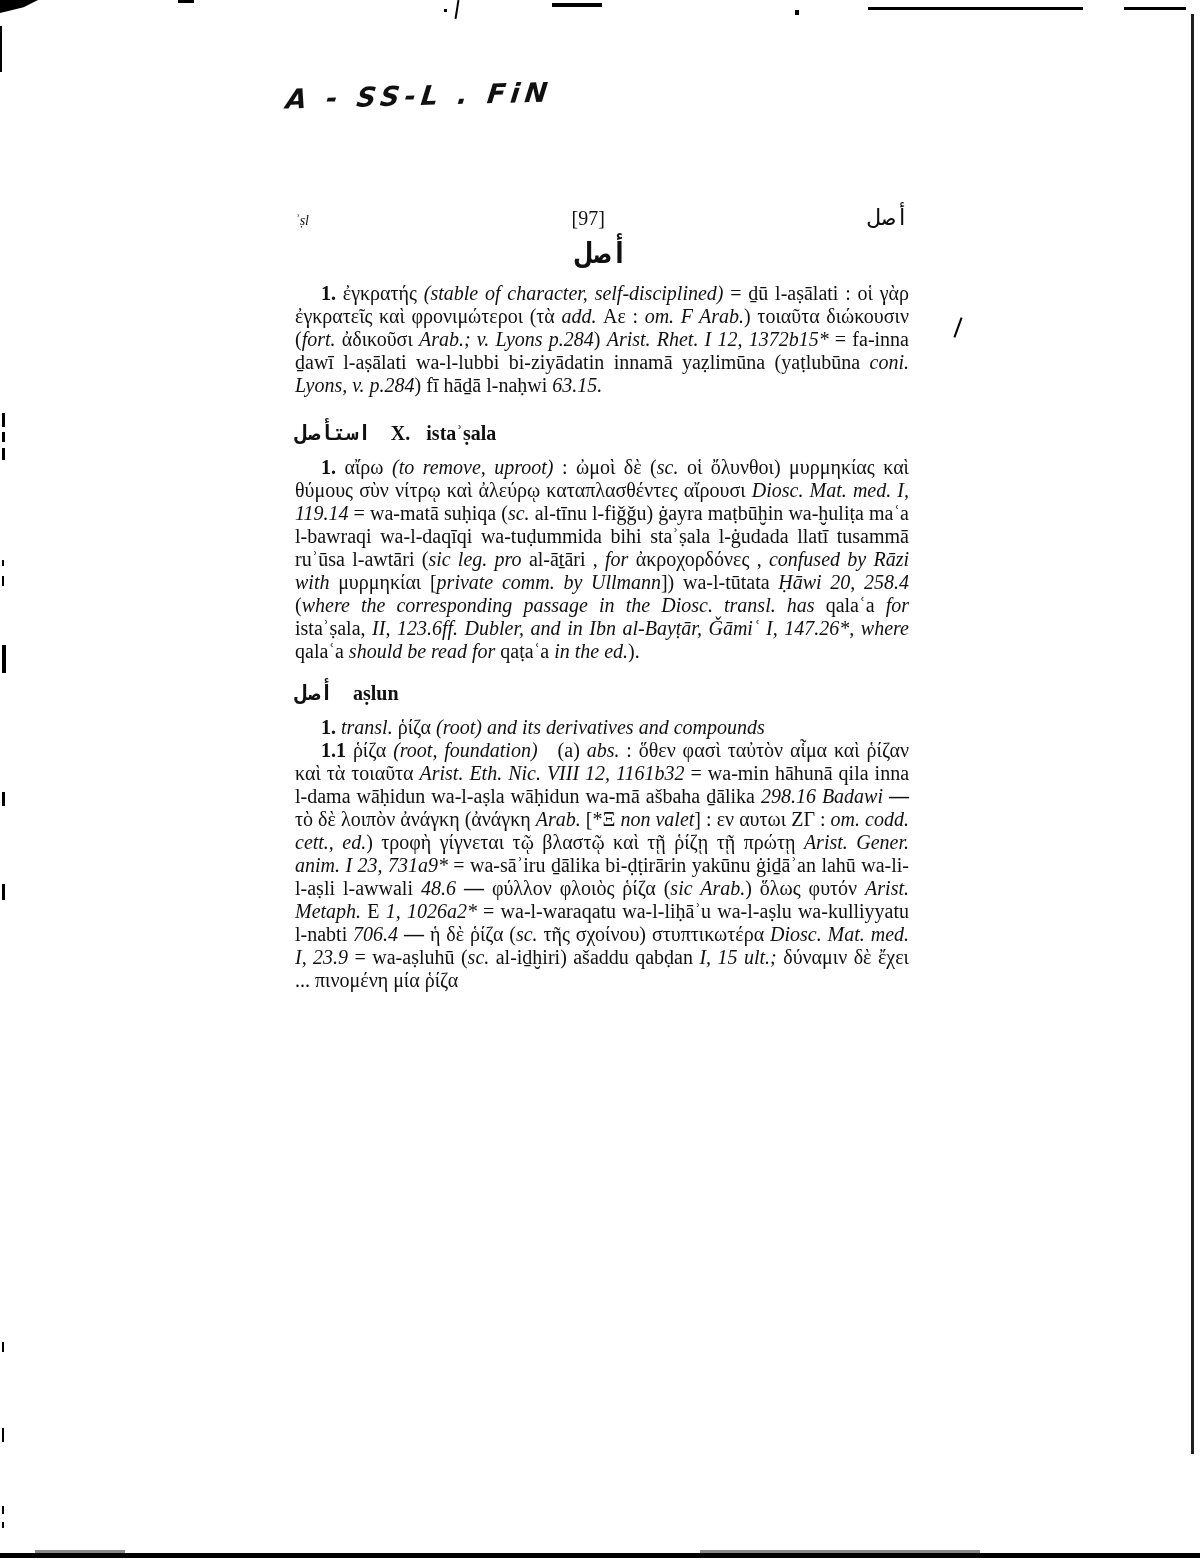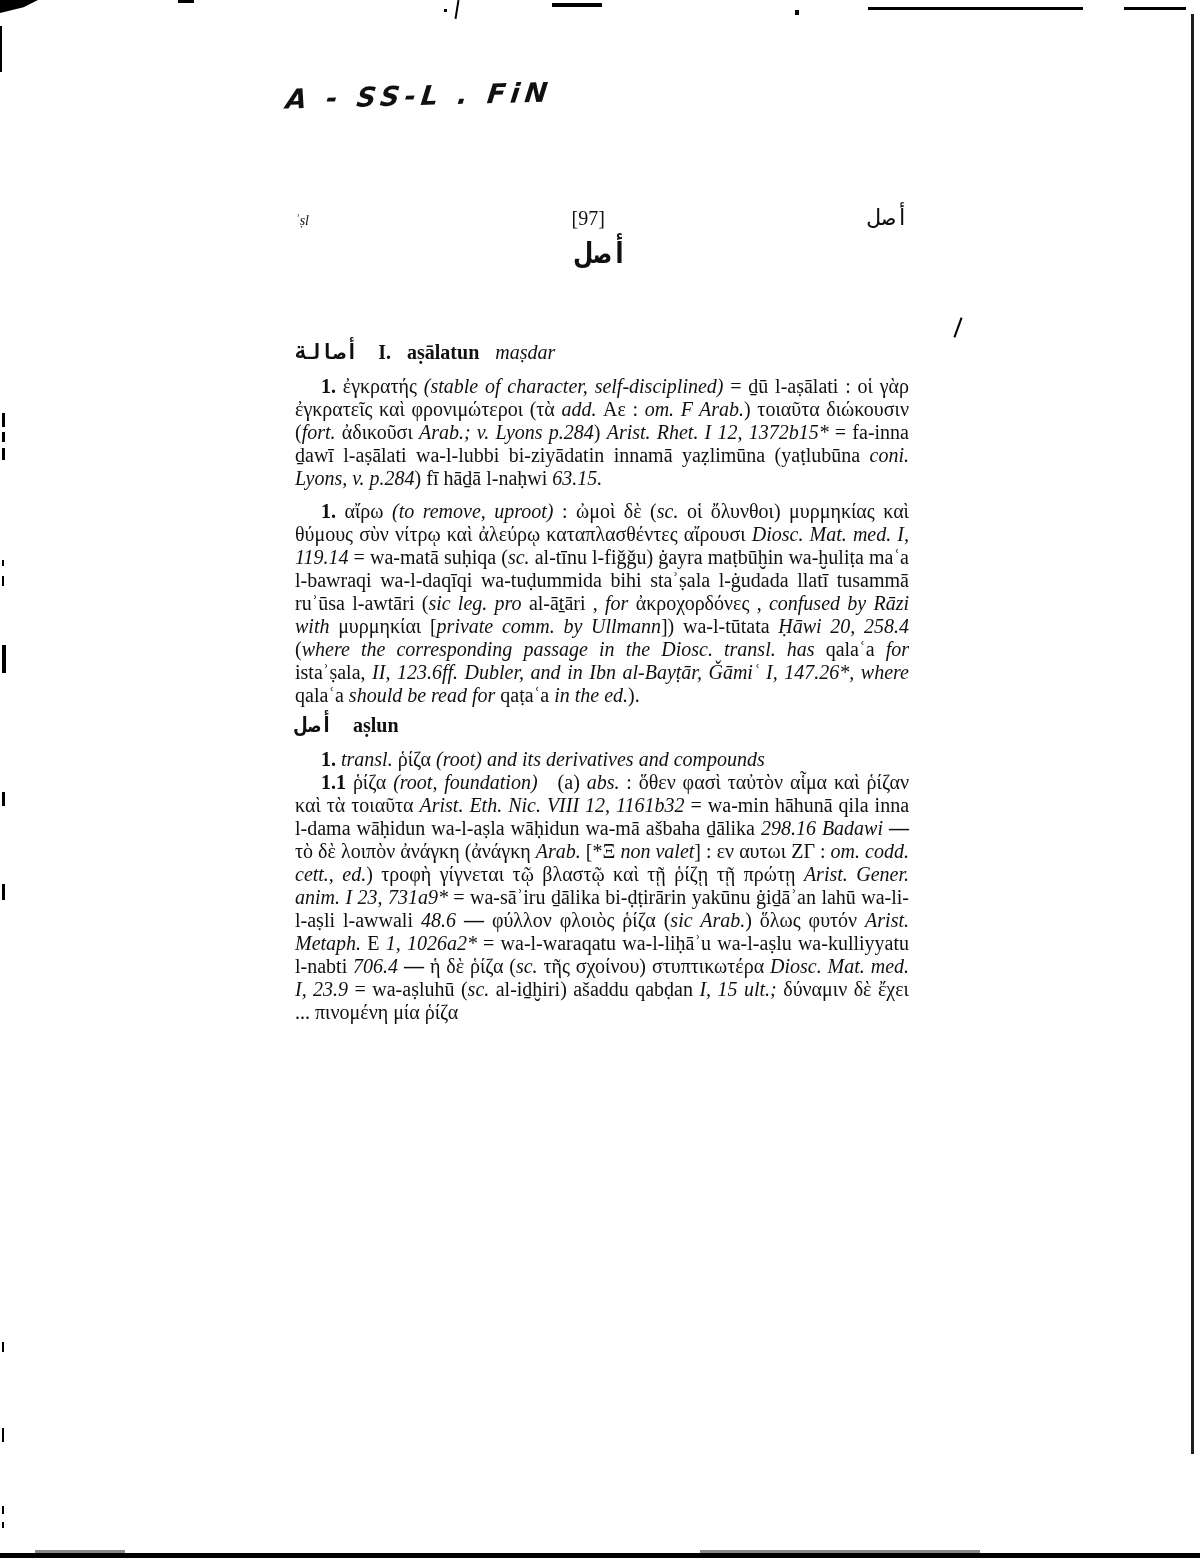--- a/index.html
+++ b/index.html
@@ -8,21 +8,21 @@
   .content{position:absolute;left:295px;top:0;width:614px;}
   .runhead{margin-top:204px;display:flex;justify-content:space-between;align-items:baseline;font-size:20px;}
   .rh-left{font-style:italic;font-size:14px;}
   .rh-center{font-size:20px;}
   .rh-right{font-size:23px;}
   .arabic{font-family:Liberation Mono, monospace;}
   .entry-title{text-align:center;font-weight:bold;font-size:29px;margin-top:4px;}
   .sec-head{font-size:20px;}
   .sec-head-1{margin-top:68px;}
   .sec-head-2{margin-top:24px;}
-  .sec-head-3{margin-top:6px;}
+  .sec-head-3{margin-top:18px;}
   .sh-ar{font-size:21px;margin-right:20px;font-weight:bold;}
   .sh-num{font-weight:bold;margin-right:16px;}
   .sh-lemma{font-weight:bold;margin-right:16px;}
   .sh-gloss{font-style:italic;}
   .para{margin:10px 0 0 0;text-align:justify;text-indent:26px;font-size:20px;line-height:23px;}
   .para.tight{margin-top:0;}
   .s-b{font-weight:bold;}
   .s-i{font-style:italic;}
   .s-u{}
   .handwriting{position:absolute;left:286px;top:80px;
@@ -95,25 +95,25 @@
   <div class="content">
 
     <div class="runhead">
       <span class="rh-left">ʾṣl</span>
       <span class="rh-center">[97]</span>
       <span class="rh-right arabic">أصل</span>
     </div>
 
     <div class="entry-title arabic">أصل</div>
 
-    <div class="sec-head sec-head-1">
-      <span class="sh-ar arabic">أصالة</span><span class="sh-num">I.</span><span class="sh-lemma">aṣālatun</span><span class="sh-gloss">maṣdar</span>
-    </div>
     <p class="para"><span class="s-b">1. </span><span>ἐγκρατής </span><span class="s-i">(stable of character, self-disciplined)</span><span> = ḏū l-aṣālati : οἱ γὰρ ἐγκρατεῖς καὶ φρονιμώτεροι (τὰ </span><span class="s-i">add.</span><span> Αε : </span><span class="s-i">om. F Arab.</span><span>) τοιαῦτα διώκουσιν (</span><span class="s-i">fort.</span><span> ἀδικοῦσι </span><span class="s-i">Arab.; v. Lyons p.284</span><span>) </span><span class="s-i">Arist. Rhet. I 12, 1372b15*</span><span> = fa-inna ḏawī l-aṣālati wa-l-lubbi bi-ziyādatin innamā yaẓlimūna (yaṭlubūna </span><span class="s-i">coni. Lyons, v. p.284</span><span>) fī hāḏā l-naḥwi </span><span class="s-i">63.15.</span></p>
 
+    <div class="sec-head sec-head-2">
+      <span class="sh-ar arabic">استأصل</span><span class="sh-num">X.</span><span class="sh-lemma">istaʾṣala</span>
+    </div>
     <p class="para"><span class="s-b">1. </span><span>αἴρω </span><span class="s-i">(to remove, uproot)</span><span> : ὠμοὶ δὲ (</span><span class="s-i">sc.</span><span> οἱ ὄλυνθοι) μυρμηκίας καὶ θύμους σὺν νίτρῳ καὶ ἀλεύρῳ καταπλασθέντες αἴρουσι </span><span class="s-i">Diosc. Mat. med. I, 119.14</span><span> = wa-matā suḥiqa (</span><span class="s-i">sc.</span><span> al-tīnu l-fiǧǧu) ġayra maṭbūḫin wa-ḫuliṭa maʿa l-bawraqi wa-l-daqīqi wa-tuḍummida bihi staʾṣala l-ġudada llatī tusammā ruʾūsa l-awtāri (</span><span class="s-i">sic leg. pro</span><span> al-āṯāri , </span><span class="s-i">for</span><span> ἀκροχορδόνες , </span><span class="s-i">confused by Rāzi with</span><span> μυρμηκίαι [</span><span class="s-i">private comm. by </span><span class="s-i s-u">Ullmann</span><span>]) wa-l-tūtata </span><span class="s-i">Ḥāwi 20, 258.4</span><span> (</span><span class="s-i">where the corresponding passage in the Diosc. transl. has</span><span> qalaʿa </span><span class="s-i">for</span><span> istaʾṣala, </span><span class="s-i">II, 123.6ff. Dubler, and in Ibn al-Bayṭār, Ǧāmiʿ I, 147.26*, where</span><span> qalaʿa </span><span class="s-i">should be read for</span><span> qaṭaʿa </span><span class="s-i">in the ed.</span><span>).</span></p>
 
     <div class="sec-head sec-head-3">
       <span class="sh-ar arabic">أصل</span><span class="sh-lemma">aṣlun</span>
     </div>
     <p class="para"><span class="s-b">1. </span><span class="s-i">transl.</span><span> ῥίζα </span><span class="s-i">(root) and its derivatives and compounds</span></p>
     <p class="para tight"><span class="s-b">1.1 </span><span>ῥίζα </span><span class="s-i">(root, foundation)</span><span>  (a) </span><span class="s-i">abs.</span><span> : ὅθεν φασὶ ταὐτὸν αἷμα καὶ ῥίζαν καὶ τὰ τοιαῦτα </span><span class="s-i">Arist. Eth. Nic. VIII 12, 1161b32</span><span> = wa-min hāhunā qila inna l-dama wāḥidun wa-l-aṣla wāḥidun wa-mā ašbaha ḏālika </span><span class="s-i">298.16 Badawi</span><span> </span><span class="s-b">—</span><span> τὸ δὲ λοιπὸν ἀνάγκη (ἀνάγκη </span><span class="s-i">Arab.</span><span> [*Ξ </span><span class="s-i">non valet</span><span>] : εν αυτωι ΖΓ : </span><span class="s-i">om. codd. cett., ed.</span><span>) τροφὴ γίγνεται τῷ βλαστῷ καὶ τῇ ῥίζῃ τῇ πρώτῃ </span><span class="s-i">Arist. Gener. anim. I 23, 731a9*</span><span> = wa-sāʾiru ḏālika bi-ḍṭirārin yakūnu ġiḏāʾan lahū wa-li-l-aṣli l-awwali </span><span class="s-i">48.6</span><span> </span><span class="s-b">—</span><span> φύλλον φλοιὸς ῥίζα (</span><span class="s-i">sic Arab.</span><span>) ὅλως φυτόν </span><span class="s-i">Arist. Metaph.</span><span> Ε </span><span class="s-i">1, 1026a2*</span><span> = wa-l-waraqatu wa-l-liḥāʾu wa-l-aṣlu wa-kulliyyatu l-nabti </span><span class="s-i">706.4</span><span> </span><span class="s-b">—</span><span> ἡ δὲ ῥίζα (</span><span class="s-i">sc.</span><span> τῆς σχοίνου) στυπτικωτέρα </span><span class="s-i">Diosc. Mat. med. I, 23.9</span><span> = wa-aṣluhū (</span><span class="s-i">sc.</span><span> al-iḏḫiri) ašaddu qabḍan </span><span class="s-i">I, 15 ult.;</span><span> δύναμιν δὲ ἔχει ... πινομένη μία ῥίζα</span></p>
 
   </div>
 </div>

